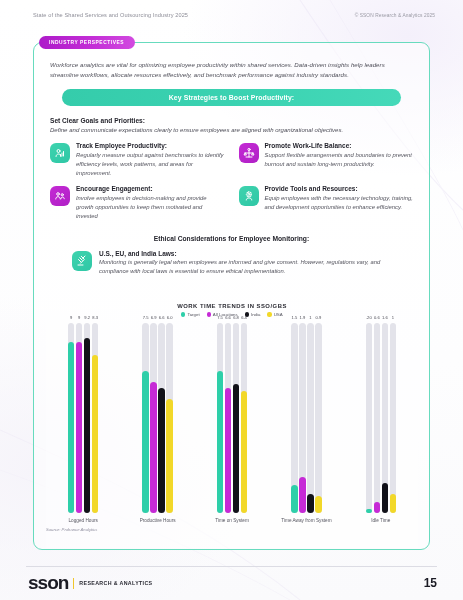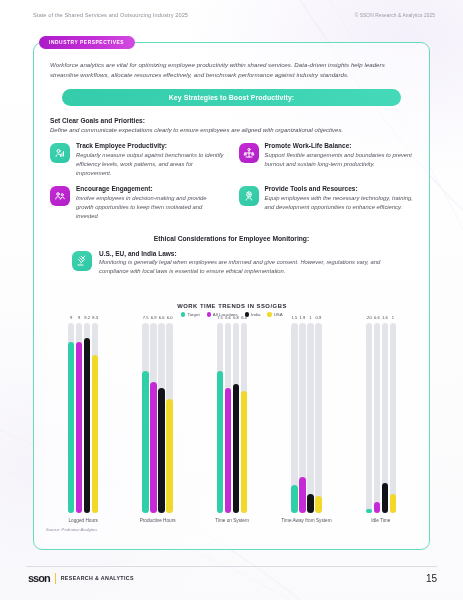--- a/index.html
+++ b/index.html
@@ -142,24 +142,24 @@
   
   .footer-rule {
     position: absolute; left: 26px; right: 26px; top: 566px;
     height: 1px; background: #dcdce4;
   }
   .footer {
     position: absolute; left: 28px; right: 26px; top: 572px;
     display: flex; align-items: center; justify-content: space-between;
   }
   .brand { display: flex; align-items: center; gap: 5px; }
-  .brand-mark { font-size: 11px; font-weight: bold; color: #1b1b24; letter-spacing: -1px; position: relative; }
+  .brand-mark { font-size: 19px; font-weight: bold; color: #1b1b24; letter-spacing: -1px; position: relative; }
   .brand-sep { width: 1px; height: 11px; background: #f0c62c; }
   .brand-sub { font-size: 5.3px; font-weight: bold; color: #2a2a33; letter-spacing: .35px; }
-  .pageno { font-size: 10px; font-weight: normal; color: #1b1b24; margin-left: 12px; }
+  .pageno { font-size: 12px; font-weight: bold; color: #1b1b24; margin-left: 12px; }
 </style>
 </head>
 <body>
 
 <div class="page-bg"></div>
 <svg class="swoosh" viewBox="0 0 463 600" preserveAspectRatio="none">
   <path d="M300,0 C360,90 420,170 463,210" fill="none" stroke="#ece7f6" stroke-width="1.2"></path>
   <path d="M330,0 C390,100 440,180 463,230" fill="none" stroke="#f0ecf8" stroke-width="1"></path>
   <path d="M0,430 C90,470 200,520 300,600" fill="none" stroke="#eeeaf6" stroke-width="1.1"></path>
   <path d="M0,470 C100,505 210,555 290,600" fill="none" stroke="#f2eff8" stroke-width="1"></path>

